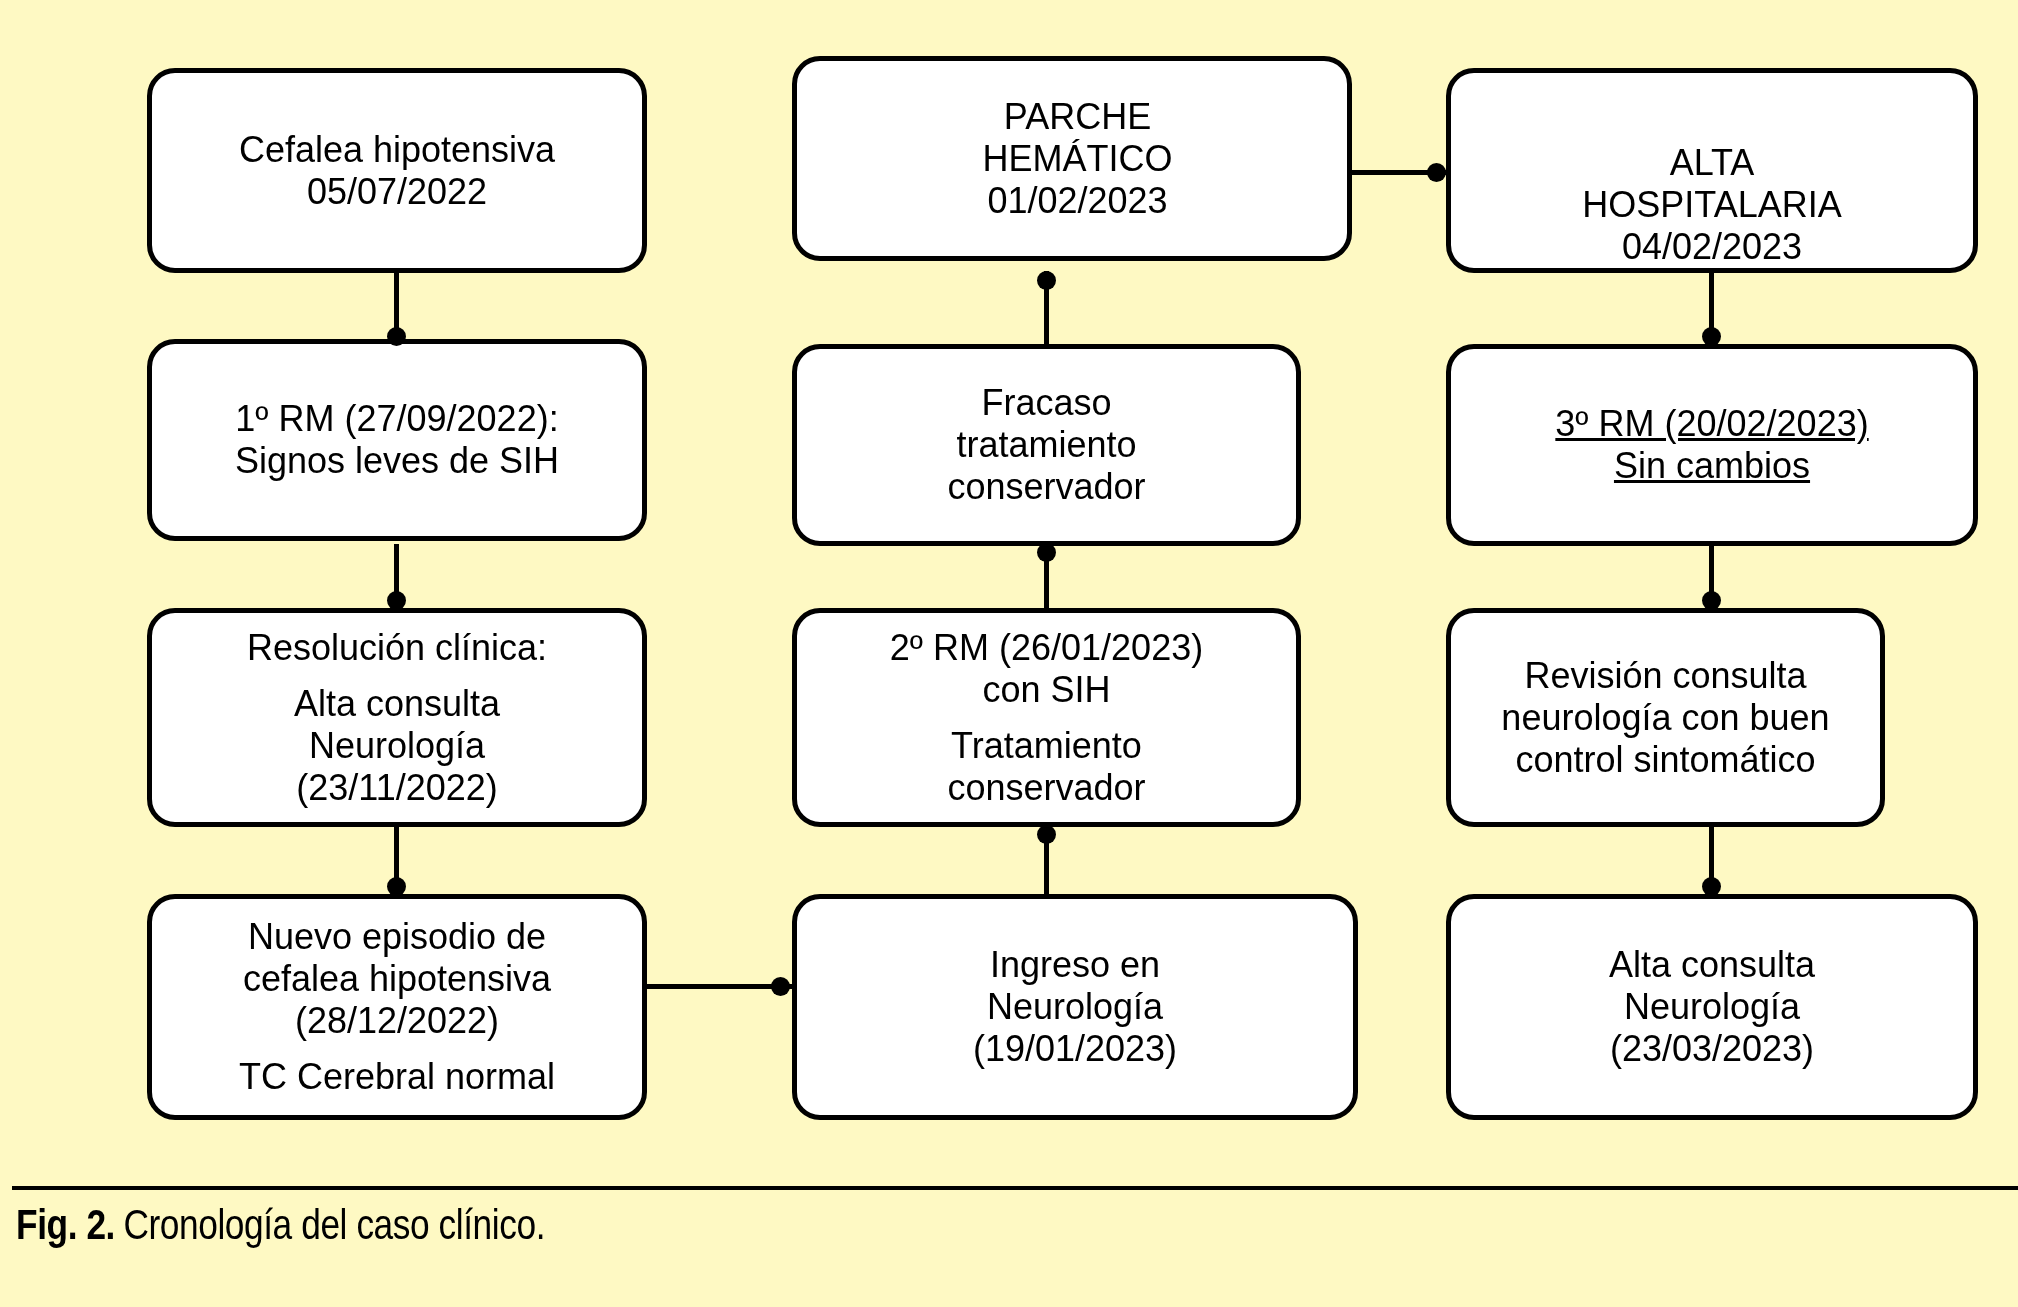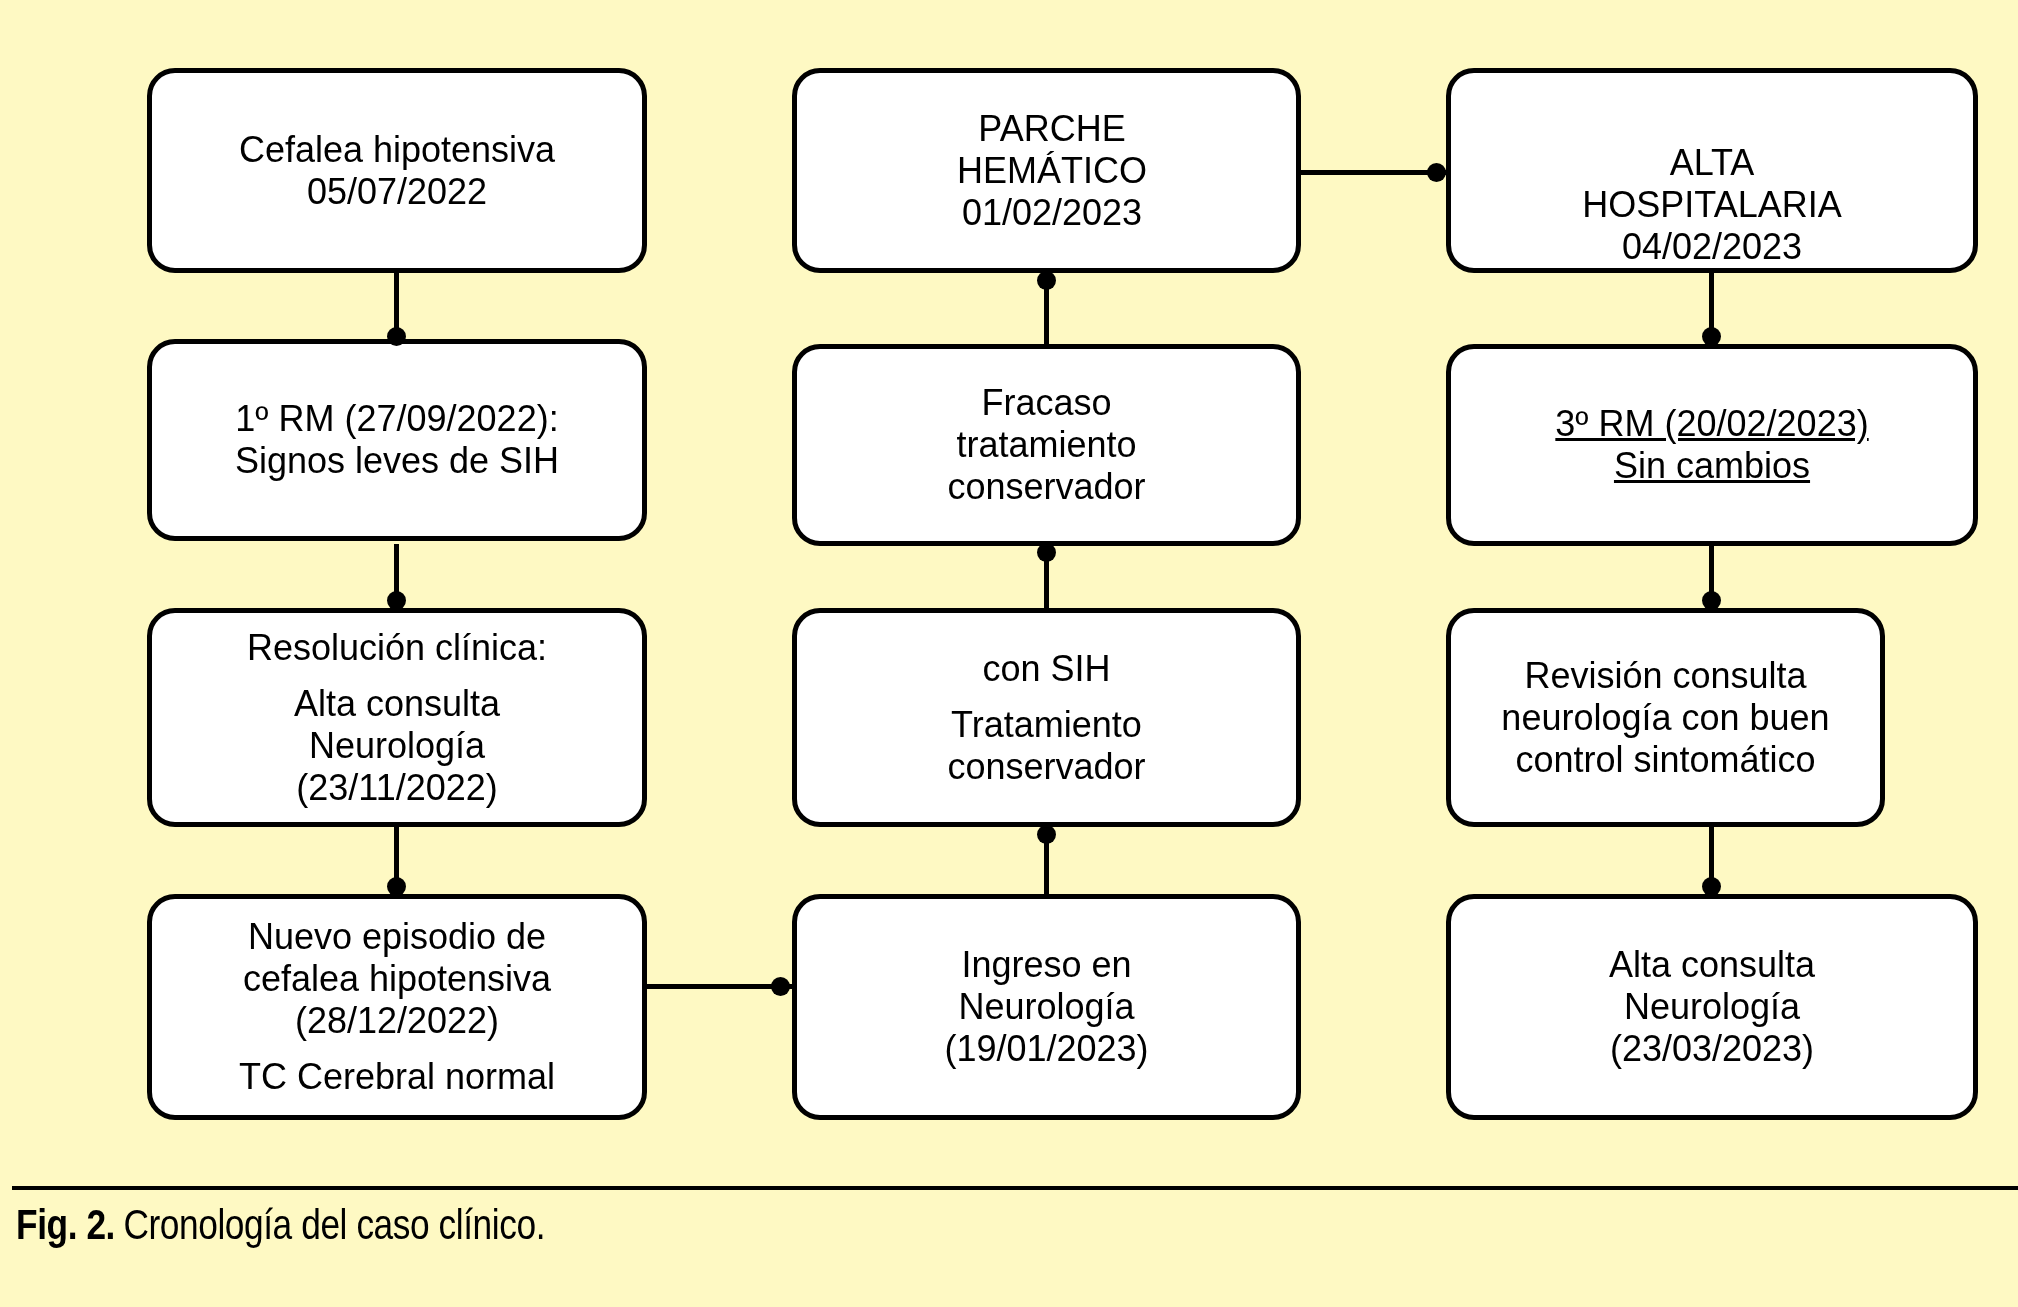--- a/index.html
+++ b/index.html
@@ -103,44 +103,45 @@
     <div class="para">
         <div class="line">Nuevo episodio de</div>
         <div class="line">cefalea hipotensiva</div>
         <div class="line">(28/12/2022)</div>
       </div>
     <div class="para">
         <div class="line">TC Cerebral normal</div>
       </div>
   </div>
 
-  <div class="box" style="left:792px; top:68px;  width:509px; height:205px;padding-left:11px;">
+  <div class="box" style="left:792px; top:56px;  width:560px; height:205px;padding-left:11px;">
     <div class="para">
         <div class="line">PARCHE</div>
         <div class="line">HEMÁTICO</div>
         <div class="line">01/02/2023</div>
       </div>
   </div>
   <div class="box" style="left:792px; top:344px; width:509px; height:202px;">
     <div class="para">
         <div class="line">Fracaso</div>
         <div class="line">tratamiento</div>
         <div class="line">conservador</div>
       </div>
   </div>
   <div class="box" style="left:792px; top:608px; width:509px; height:219px;">
     <div class="para">
+        <div class="line">2º RM (26/01/2023)</div>
         <div class="line">con SIH</div>
       </div>
     <div class="para">
         <div class="line">Tratamiento</div>
         <div class="line">conservador</div>
       </div>
   </div>
-  <div class="box" style="left:792px; top:894px; width:509px; height:226px;">
+  <div class="box" style="left:792px; top:894px; width:566px; height:226px;">
     <div class="para">
         <div class="line">Ingreso en</div>
         <div class="line">Neurología</div>
         <div class="line">(19/01/2023)</div>
       </div>
   </div>
 
   <div class="box" style="left:1446px; top:68px;  width:532px; height:205px;justify-content:flex-end;">
     <div class="para">
         <div class="line">ALTA</div>

